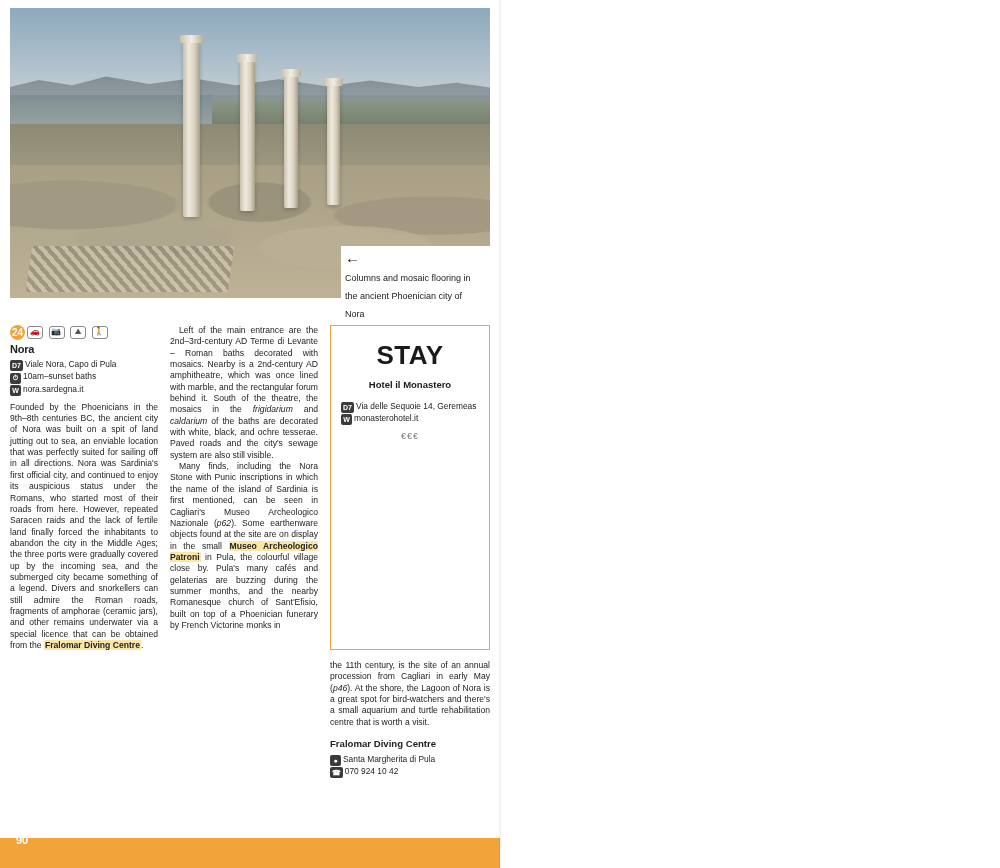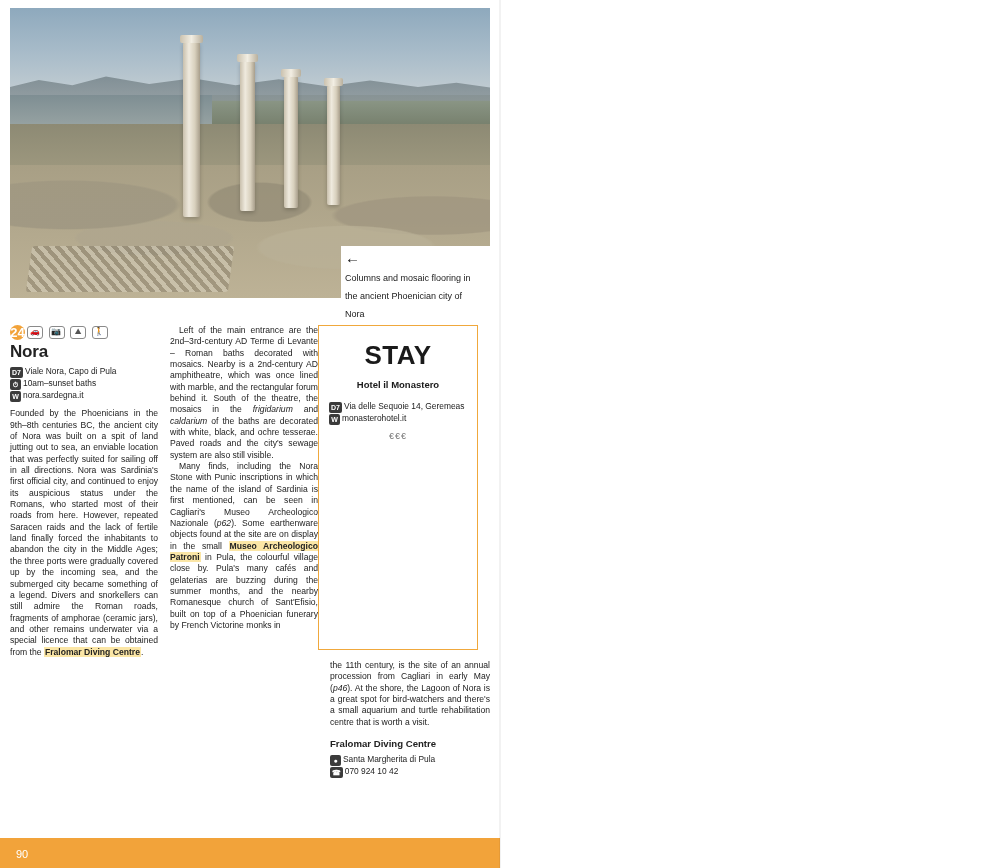--- a/index.html
+++ b/index.html
@@ -81,24 +81,24 @@
   .photo-caption .ctext { font-size: 9px; line-height: 1.25; color: #1a1a1a; }
 
   
   .col { position: absolute; font-size: 8.6px; line-height: 1.32; color: #222; text-align: justify; }
   .col p { margin: 0 0 0 0; text-indent: 9px; }
   .col p.first { text-indent: 0; }
 
   .poi-num {
     display: inline-flex; align-items: center; justify-content: center;
     width: 15px; height: 15px; border-radius: 50%;
-    background: #f2a33a; color: #fff; font-size: 13px; font-weight: bold;
+    background: #f2a33a; color: #fff; font-size: 10px; font-weight: bold;
     vertical-align: middle;
   }
-  .poi-title { font-size: 17px; font-weight: bold; margin: 3px 0 4px; line-height: 1.1; letter-spacing: -.2px; }
+  .poi-title { font-size: 11px; font-weight: bold; margin: 3px 0 4px; line-height: 1.1; letter-spacing: -.2px; }
   .meta { font-size: 8.4px; line-height: 1.35; margin-bottom: 6px; }
   .tag {
     display: inline-flex; align-items: center; justify-content: center;
     min-width: 11px; height: 11px; padding: 0 2px;
     background: #3b3b3b; color: #fff; font-size: 7px; font-weight: bold;
     border-radius: 2px; margin-right: 2px; vertical-align: -1px;
   }
   .icon-pill {
     display: inline-flex; align-items:center; justify-content:center;
     width: 16px; height: 13px; border: 1px solid #8a8a8a; border-radius: 3px;
@@ -108,33 +108,33 @@
   .hl { background: #fbe6a6; padding: 0 1px; font-weight: bold; }
   .italic { font-style: italic; }
 
   
   .lc1 { left: 10px; top: 325px; width: 148px; }
   .lc2 { left: 170px; top: 325px; width: 148px; }
   .lc3 { left: 330px; top: 660px; width: 160px; }
 
   
   .stay-box {
-    position: absolute; left: 318px; top: 325px; width: 160px; height: 325px;
+    position: absolute; left: 330px; top: 325px; width: 160px; height: 325px;
     border: 1px solid #f0a83c; padding: 8px 10px;
   }
   .stay-title { font-size: 26px; font-weight: bold; text-align: center; letter-spacing: .5px; margin: 6px 0 8px; }
   .stay-sub { font-size: 9.5px; font-weight: bold; text-align: center; margin-bottom: 11px; }
   .stay-body { font-size: 8.6px; line-height: 1.33; text-align: justify; }
   .stay-meta { font-size: 8.4px; line-height: 1.35; margin-top: 6px; text-align: left; }
   .stay-price { text-align: center; font-size: 9px; color: #777; margin-top: 6px; letter-spacing: 1px; }
 
   
   .footer-bar { position: absolute; bottom: 0; height: 30px; background: #f2a33a; }
   .fb-left { left: 0; width: 500px; }
-  .folio { position: absolute; bottom: 8px; font-size: 11px; font-weight: normal; color: #fff; }
+  .folio { position: absolute; bottom: 22px; font-size: 11px; font-weight: bold; color: #fff; }
   .folio-left { left: 16px; }
   .folio-right { right: 16px; }
 
   .gutter { position: absolute; left: 499px; top: 0; width: 2px; height: 868px; background: rgba(0,0,0,.05); }
 </style>
 </head>
 <body>
 
 <div class="page">
 

